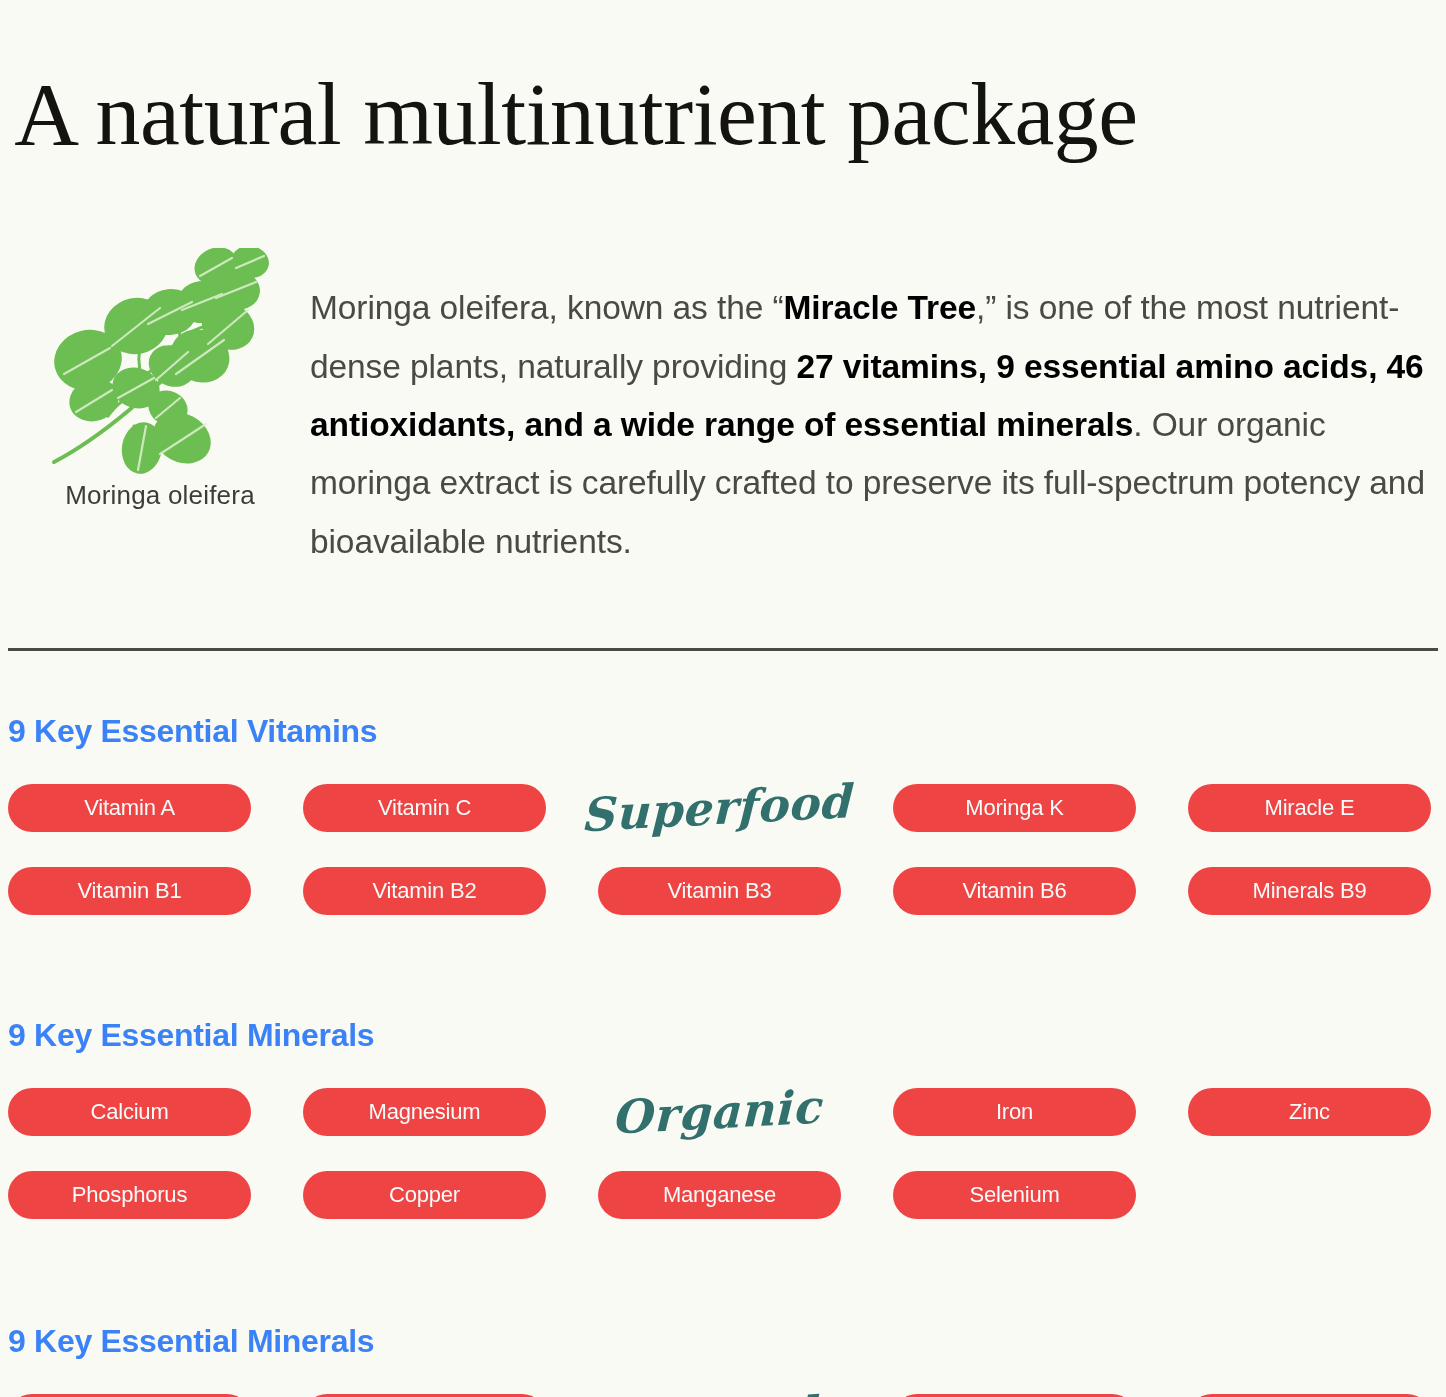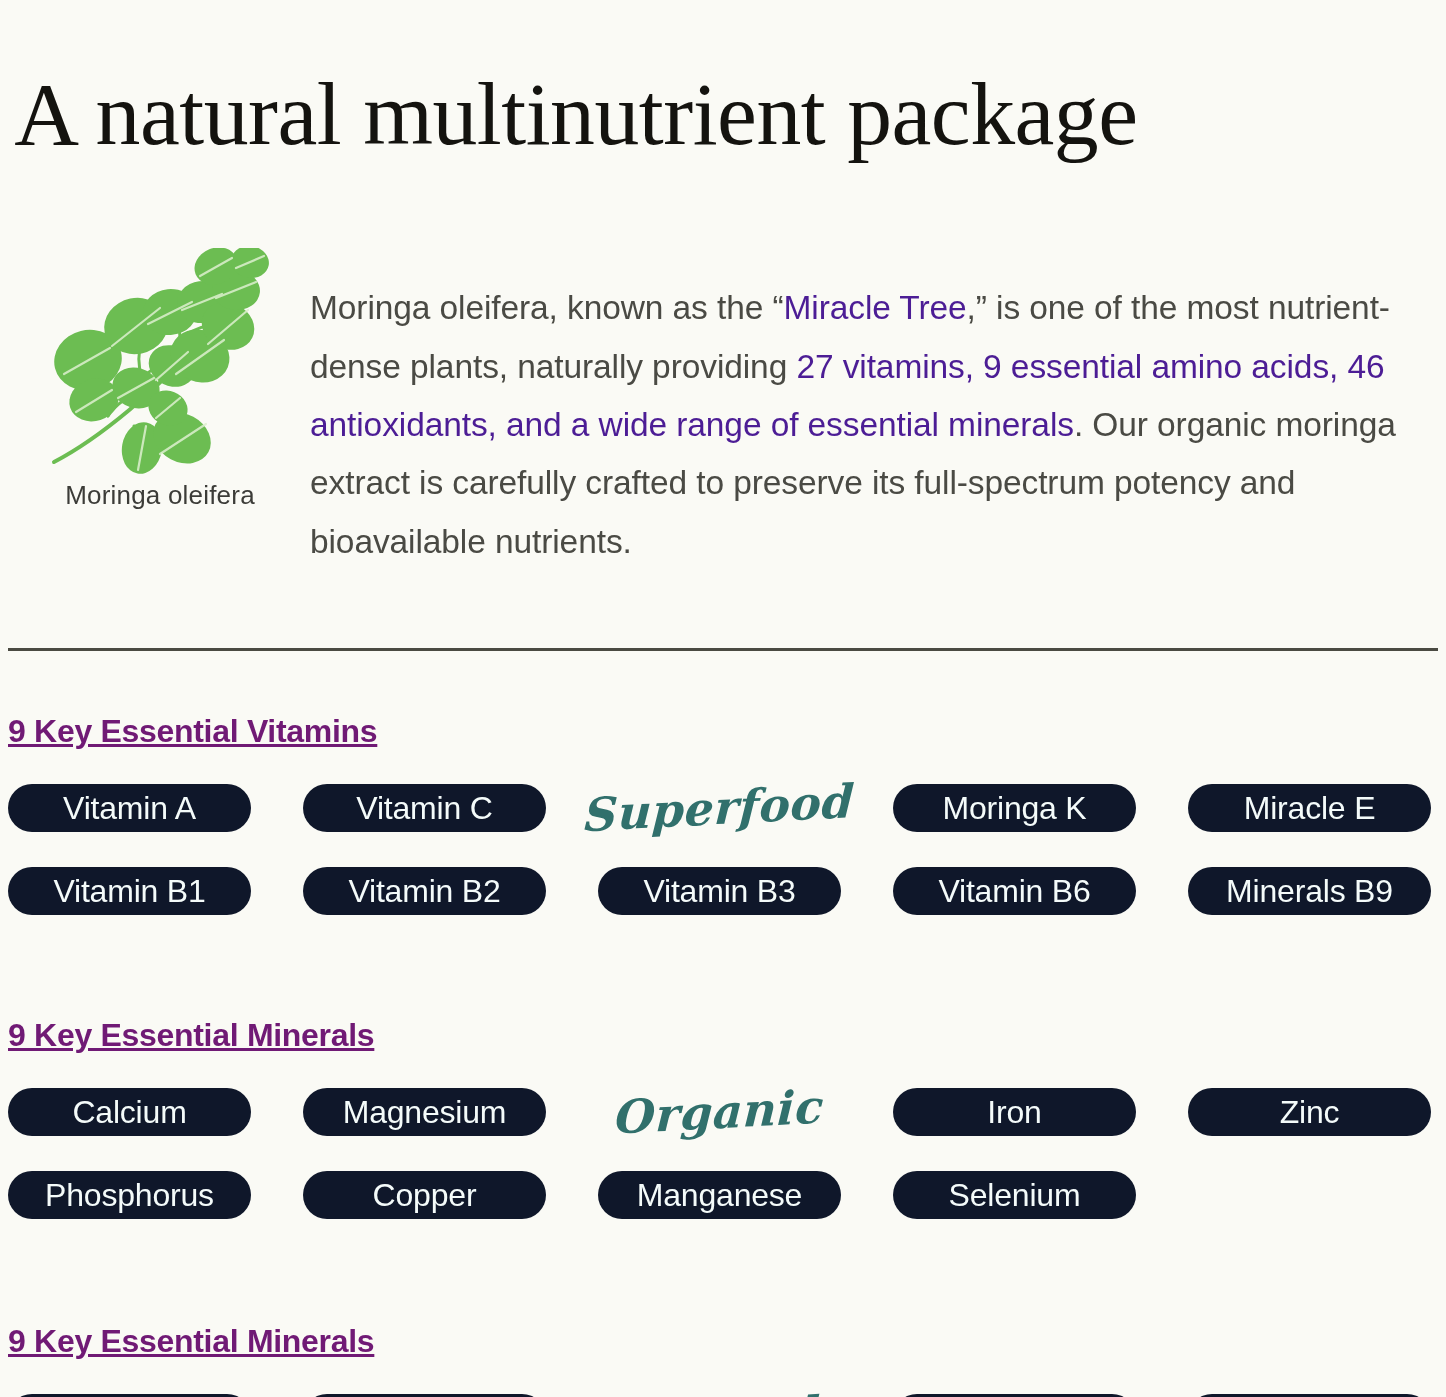--- a/index.html
+++ b/index.html
@@ -59,63 +59,62 @@
   .intro-text {
     flex: 1 1 auto;
     font-size: 33.5px;
     line-height: 1.74;
     color: #4a4a44;
     padding-top: 2px;
     padding-right: 8px;
     letter-spacing: -0.1px;
   }
   .hl {
-    color: #4c1d95;
-    font-weight: 400;
+    color: #000000;
+    font-weight: 700;
   }
 
   
   .divider {
     height: 3px;
     background: #4a4a42;
     margin: 44px 8px 0 8px;
   }
 
   
   .section {
     padding: 0 8px;
   }
   .section-heading {
     font-size: 32px;
     font-weight: 700;
-    color: #701a75;
+    color: #3b82f6;
     letter-spacing: -0.3px;
     margin: 0;
-    text-decoration: underline;
   }
   #section-vitamins   { margin-top: 62px; }
   #section-minerals   { margin-top: 102px; }
   #section-aminoacids { margin-top: 104px; }
 
   .pill-grid {
     display: grid;
     grid-template-columns: repeat(5, 243px);
     column-gap: 52px;
     row-gap: 35px;
     margin-top: 34px;
   }
   .pill {
     height: 48px;
     border-radius: 30px;
-    background: #0f172a;
+    background: #ef4444;
     color: #f4fbfa;
     display: flex;
     align-items: center;
     justify-content: center;
-    font-size: 32px;
+    font-size: 22px;
     letter-spacing: -0.2px;
     white-space: nowrap;
     box-sizing: border-box;
     padding: 0 6px;
   }
   .pill.script {
     background: transparent;
     color: #31706c;
     font-family: "DejaVu Serif", serif;
     font-style: italic;

